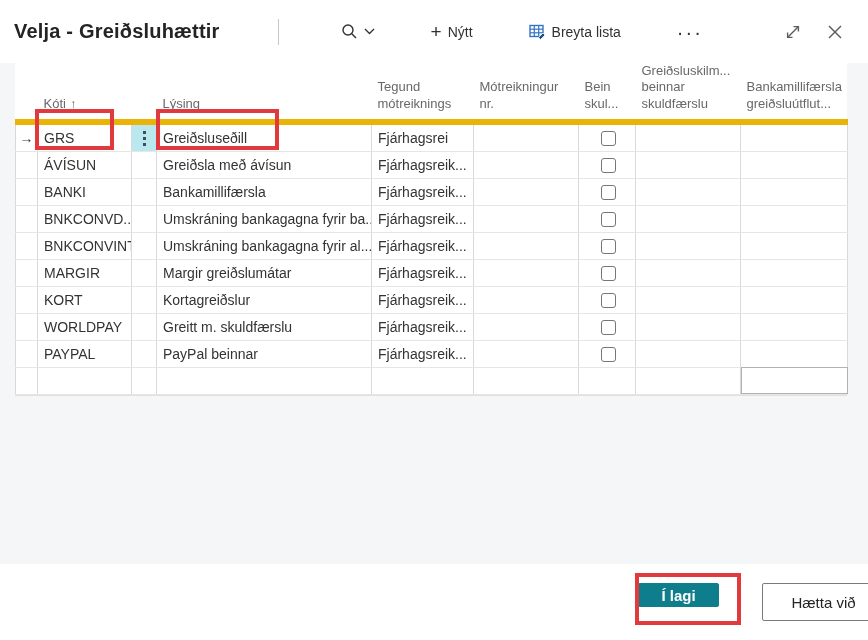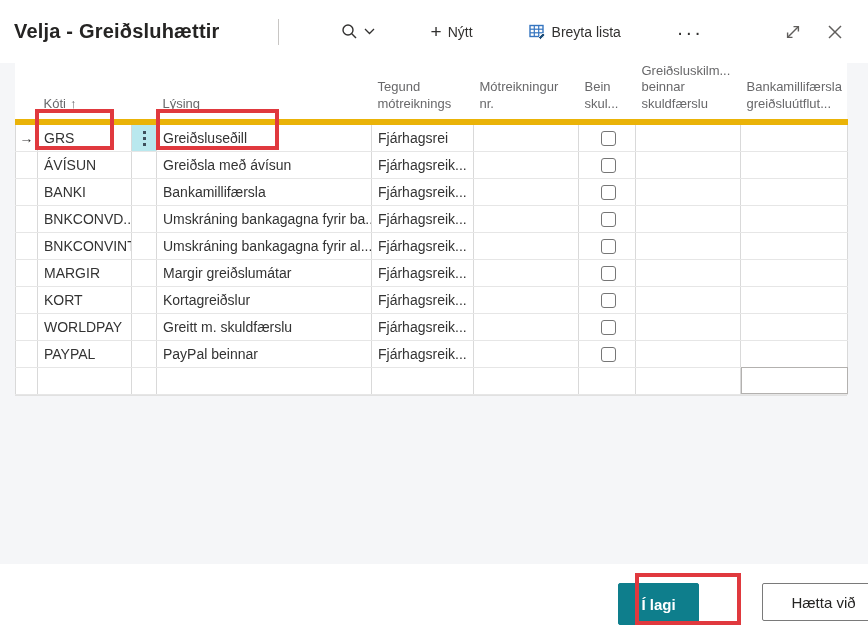--- a/index.html
+++ b/index.html
@@ -42,21 +42,21 @@
   .arrow{font-size:14px;color:#323130;}
   .c-check{text-align:center;}
   .cb{display:inline-block;width:13px;height:13px;border:1px solid #767676;border-radius:3px;
       background:#fff;vertical-align:middle;}
   .sort-arrow{margin-left:4px;color:#68686a;}
   td.focus{outline:1px solid #b3b1af;outline-offset:-1px;}
 
   
   .btn{position:absolute;border-radius:2px;font-family:inherit;font-size:15px;cursor:pointer;
        box-sizing:border-box;}
-  .btn-ok{left:618px;top:583px;width:81px;height:42px;background:#0e7e8c;color:#fff;
+  .btn-ok{left:638px;top:583px;width:81px;height:24px;background:#0e7e8c;color:#fff;
           border:1px solid #0e7e8c;font-weight:700;}
   .btn-cancel{left:762px;top:583px;width:123px;height:38px;background:#fff;color:#252423;
           border:1px solid #7a7a7a;font-weight:400;}
 
   
   .anno{position:absolute;border:4px solid #e0393e;box-sizing:border-box;pointer-events:none;}
   .anno-code{left:35px;top:109px;width:79px;height:41px;}
   .anno-desc{left:156px;top:109px;width:123px;height:41px;}
   .anno-ok{left:635px;top:573px;width:106px;height:52px;}
 </style>

